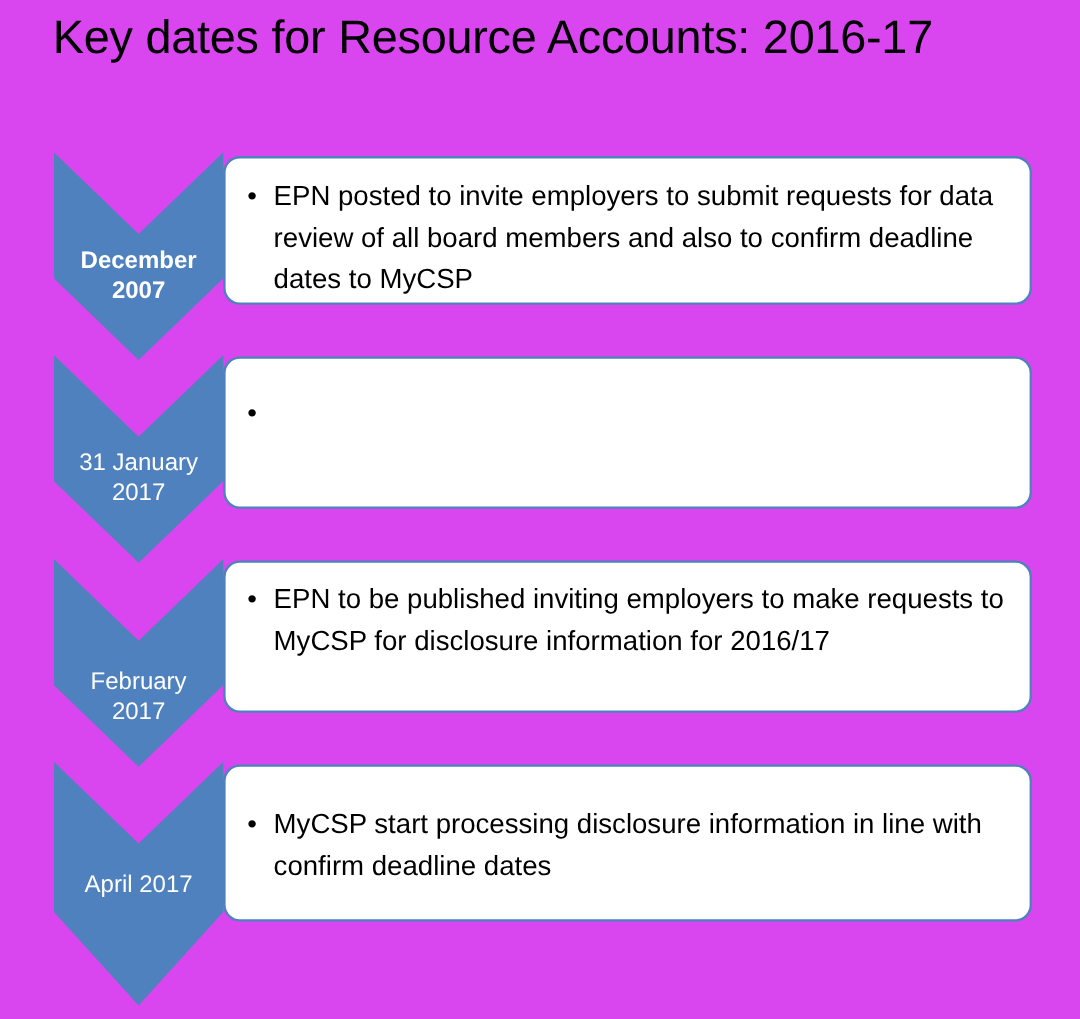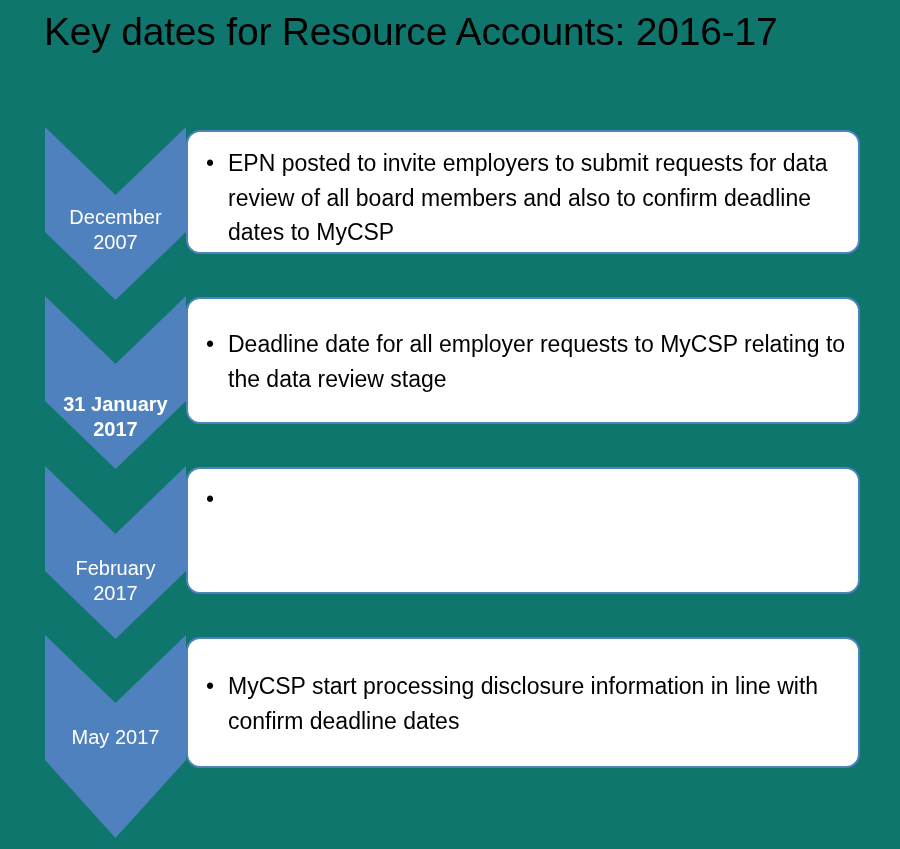--- a/index.html
+++ b/index.html
@@ -15,21 +15,21 @@
     font-family: "Liberation Sans", sans-serif;
     -webkit-font-smoothing: antialiased;
   }
 
   #slide {
     position: absolute;
     left: 0;
     top: 0;
     width: 900px;
     height: 849px;
-    background: #0f766e;
+    background: #d946ef;
   }
 
   
   #slide-title {
     position: absolute;
     left: 44px;
     top: 8px;
     width: 820px;
     font-size: 39px;
     line-height: 48px;
@@ -104,21 +104,21 @@
   }
 </style>
 </head>
 <body>
 
 <div id="slide">
 
   <div id="slide-title">Key dates for Resource Accounts: 2016-17</div>
 
   <div class="timeline-row" style="top:127px; height:173px;">
-    <div class="chevron" style="top:0; height:173px;">
+    <div class="chevron" style="top:0; height:173px;font-weight:bold;">
       <svg viewBox="0 0 141 173" preserveAspectRatio="none">
         <polygon points="0,0 70.5,68 141,0 141,105 70.5,173 0,105" fill="#4e81bd"></polygon>
       </svg>
       <div class="chevron-label" style="top:78px;">
         <div>December</div>
         <div>2007</div>
       </div>
     </div>
 
     <div class="content-box" style="top:3px; height:124px;">
@@ -129,63 +129,63 @@
         </li>
       </ul>
     </div>
   </div>
 
   <div class="timeline-row" style="top:296px; height:173px;">
     <div class="chevron" style="top:0; height:173px;">
       <svg viewBox="0 0 141 173" preserveAspectRatio="none">
         <polygon points="0,0 70.5,68 141,0 141,105 70.5,173 0,105" fill="#4e81bd"></polygon>
       </svg>
-      <div class="chevron-label" style="top:96px;font-weight:bold;">
+      <div class="chevron-label" style="top:78px;">
         <div>31 January</div>
         <div>2017</div>
       </div>
     </div>
 
     <div class="content-box" style="top:1px; height:127px;">
       <ul class="bullet-list" style="top:28px;">
         <li class="bullet-item">
           <span class="bullet-dot">•</span>
-          <span>Deadline date for all employer requests to MyCSP relating to the data review stage</span>
         </li>
       </ul>
     </div>
   </div>
 
   <div class="timeline-row" style="top:466px; height:173px;">
     <div class="chevron" style="top:0; height:173px;">
       <svg viewBox="0 0 141 173" preserveAspectRatio="none">
         <polygon points="0,0 70.5,68 141,0 141,105 70.5,173 0,105" fill="#4e81bd"></polygon>
       </svg>
       <div class="chevron-label" style="top:78px;margin-top:12px;">
         <div>February</div>
         <div>2017</div>
       </div>
     </div>
 
     <div class="content-box" style="top:1px; height:127px;">
       <ul class="bullet-list" style="top:13px;">
         <li class="bullet-item">
           <span class="bullet-dot">•</span>
+          <span>EPN to be published inviting employers to make requests to MyCSP for disclosure information for 2016/17</span>
         </li>
       </ul>
     </div>
   </div>
 
   <div class="timeline-row" style="top:635px; height:203px;">
     <div class="chevron" style="top:0; height:203px;">
       <svg viewBox="0 0 141 203" preserveAspectRatio="none">
         <polygon points="0,0 70.5,68 141,0 141,125 70.5,203 0,125" fill="#4e81bd"></polygon>
       </svg>
       <div class="chevron-label" style="top:90px;">
-        <div>May 2017</div>
+        <div>April 2017</div>
         <div></div>
       </div>
     </div>
 
     <div class="content-box" style="top:2px; height:131px;">
       <ul class="bullet-list" style="top:30px;">
         <li class="bullet-item">
           <span class="bullet-dot">•</span>
           <span>MyCSP start processing disclosure information in line with confirm deadline dates</span>
         </li>

